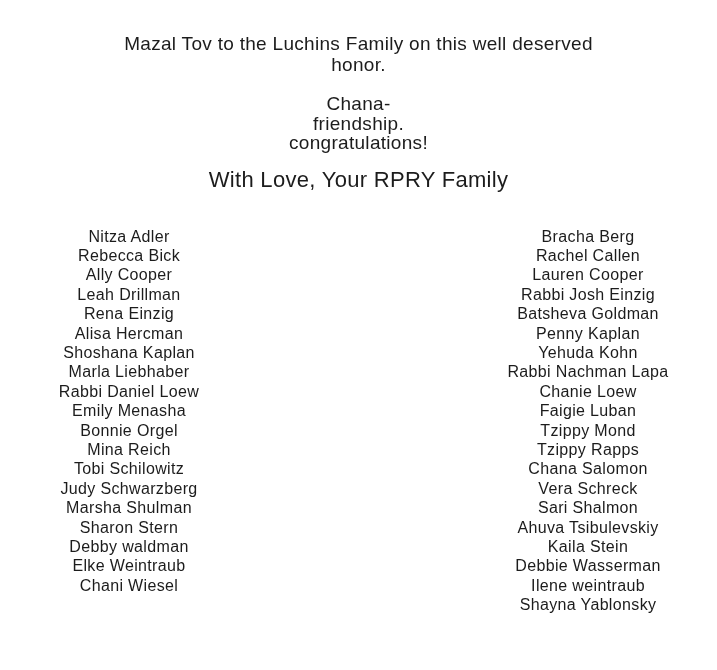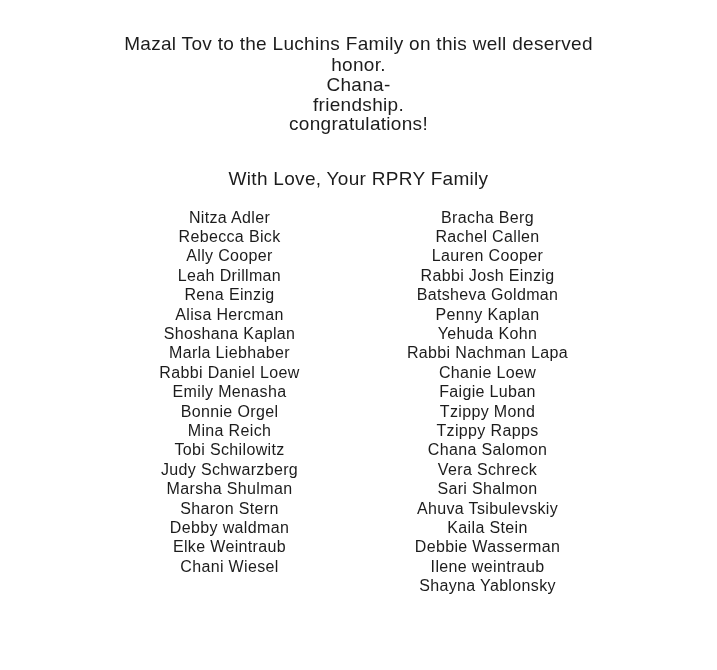--- a/index.html
+++ b/index.html
@@ -20,32 +20,33 @@
   .para {
     font-size: 19px;
     letter-spacing: 0.3px;
     font-weight: 400;
   }
   .honor {
     margin-top: 33px;
     line-height: 21px;
   }
   .gratitude {
+    margin-top: 19px;
     line-height: 19.5px;
   }
   .signature {
-    margin-top: 34px;
-    font-size: 19px;
+    margin-top: 16px;
+    font-size: 22px;
     line-height: 21px;
     letter-spacing: 0.3px;
   }
   .columns {
-    margin-top: 19px;
+    margin-top: 37px;
     display: flex;
-    justify-content: center;
+    justify-content: space-between;
   }
   .col {
     width: 258px;
     font-size: 16px;
     line-height: 19.4px;
     letter-spacing: 0.35px;
   }
   .line, .name-row {
     white-space: nowrap;
   }

